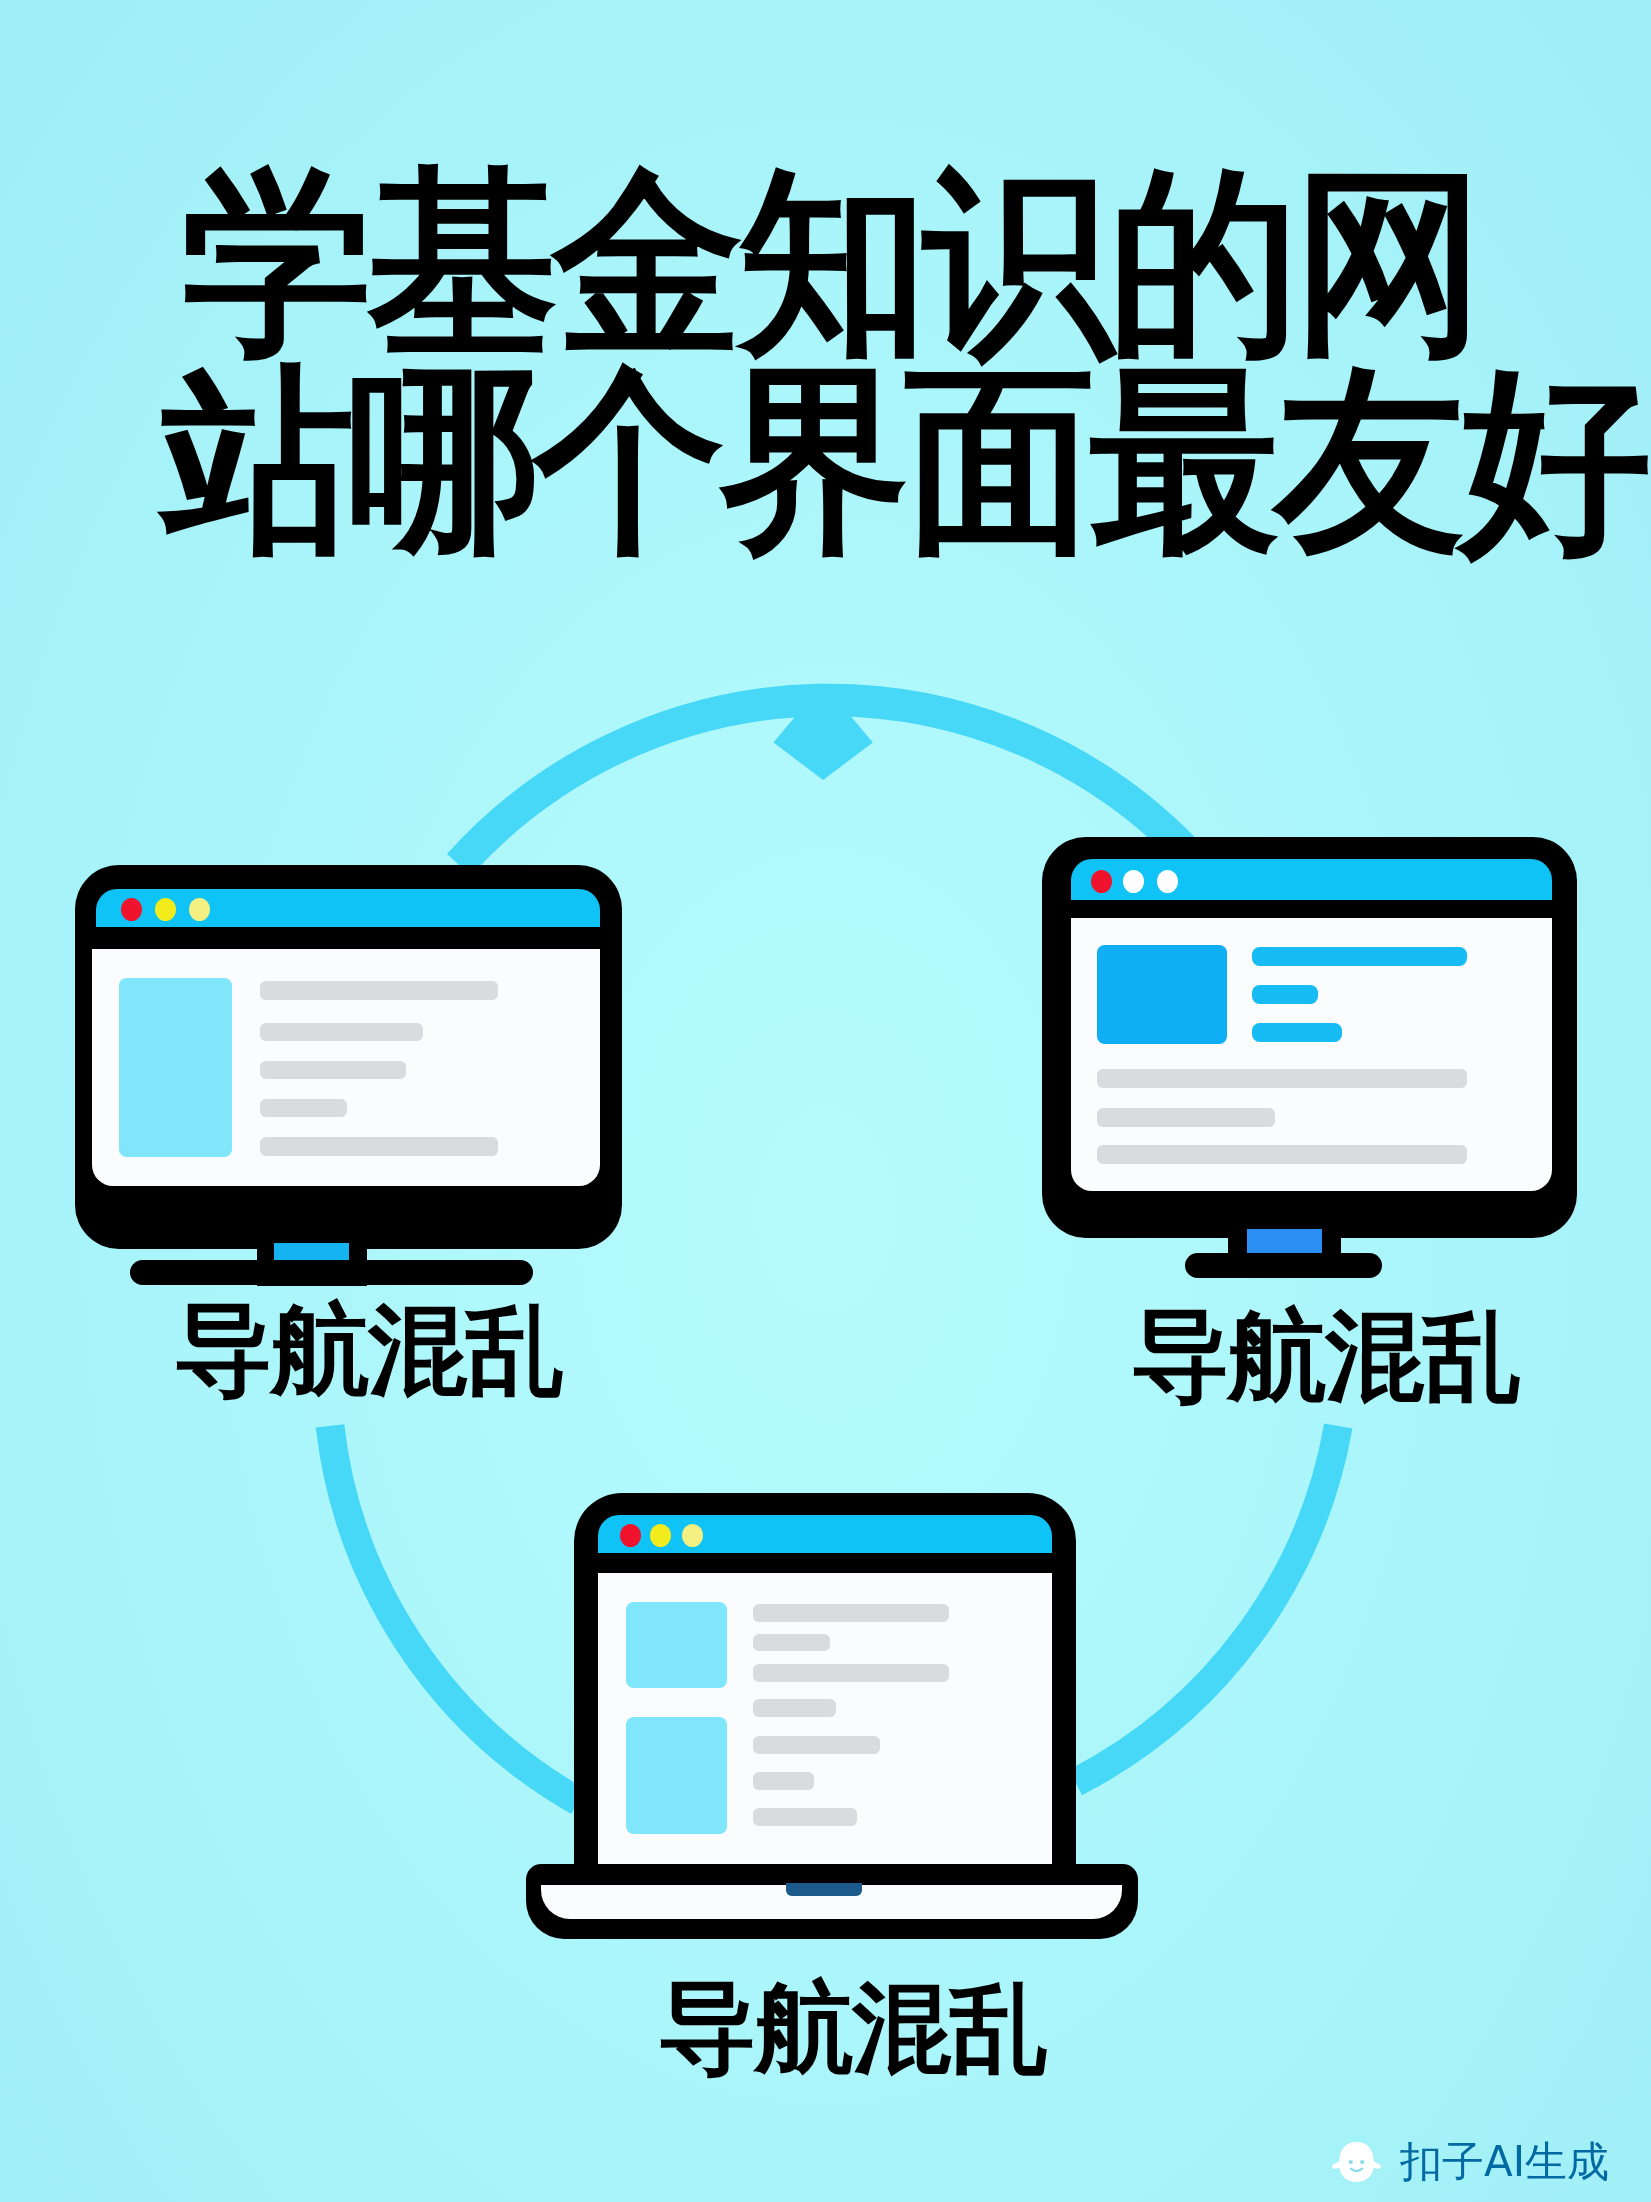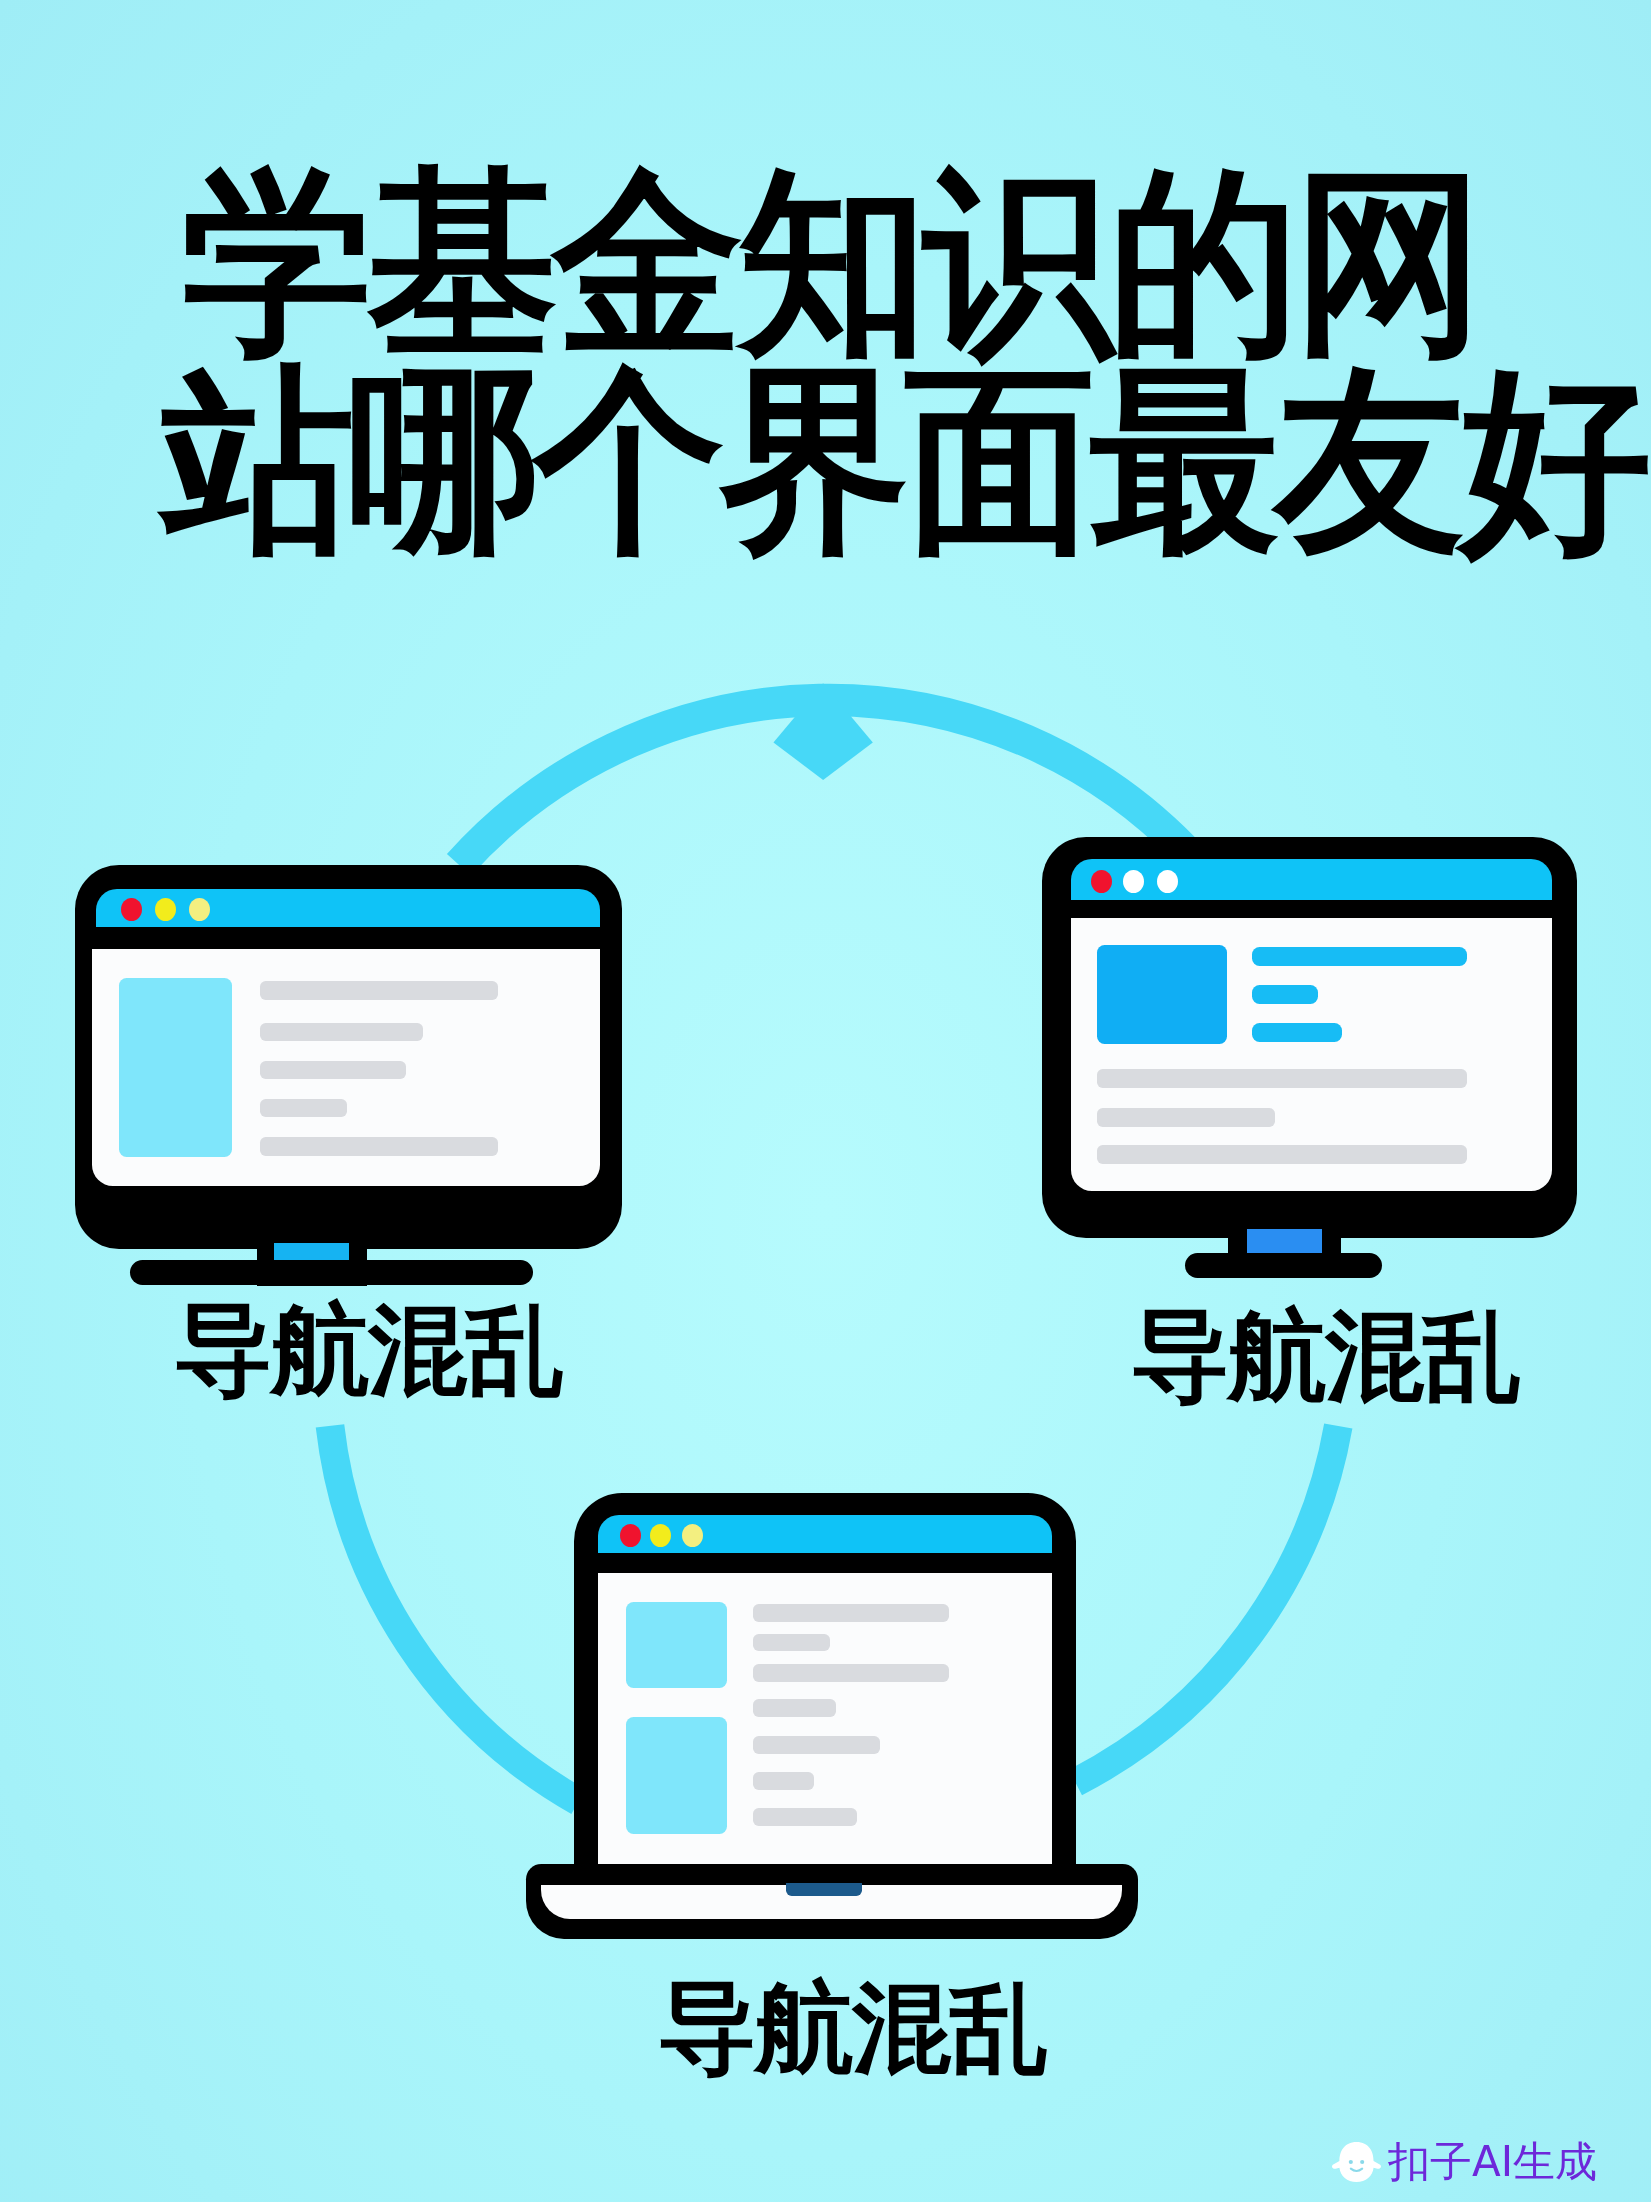--- a/index.html
+++ b/index.html
@@ -12,21 +12,21 @@
   .title .l2{position:absolute;left:163px;top:215px;white-space:nowrap;transform:scaleY(1.05);transform-origin:left top;}
   svg.ring{position:absolute;left:0;top:0;}
   .label{position:absolute;font-weight:900;color:#000;font-size:99px;line-height:105px;white-space:nowrap;letter-spacing:-1.9px;}
   .monitor{position:absolute;}
   .bezel{position:absolute;background:#000;border-radius:44px;}
   .titlebar{position:absolute;background:#0fc3f7;border-radius:21px 21px 0 0;}
   .dot{position:absolute;width:21px;height:23px;border-radius:50%;}
   .screen{position:absolute;background:#fbfcfd;border-radius:0 0 21px 21px;}
   .blk{position:absolute;border-radius:7.6px;}
   .bar{position:absolute;border-radius:5.7px;background:#d9dbdf;}
-  .wm{position:absolute;left:1329px;top:2138px;color:#6d28d9;font-size:42px;line-height:48px;white-space:nowrap;display:flex;align-items:center;gap:4px;}
+  .wm{position:absolute;left:1329px;top:2138px;color:#0369a1;font-size:42px;line-height:48px;white-space:nowrap;display:flex;align-items:center;gap:16px;}
 </style>
 </head>
 <body>
 
 <svg class="ring" width="1652" height="2202" viewBox="0 0 1728 2304">
 
   <path d="M 480 905 A 520 520 0 0 1 1240 890" fill="none" stroke="#47d8f7" stroke-width="34"></path>
 
   <path d="M 345 1492 A 520 520 0 0 0 605 1885" fill="none" stroke="#47d8f7" stroke-width="30"></path>
 

